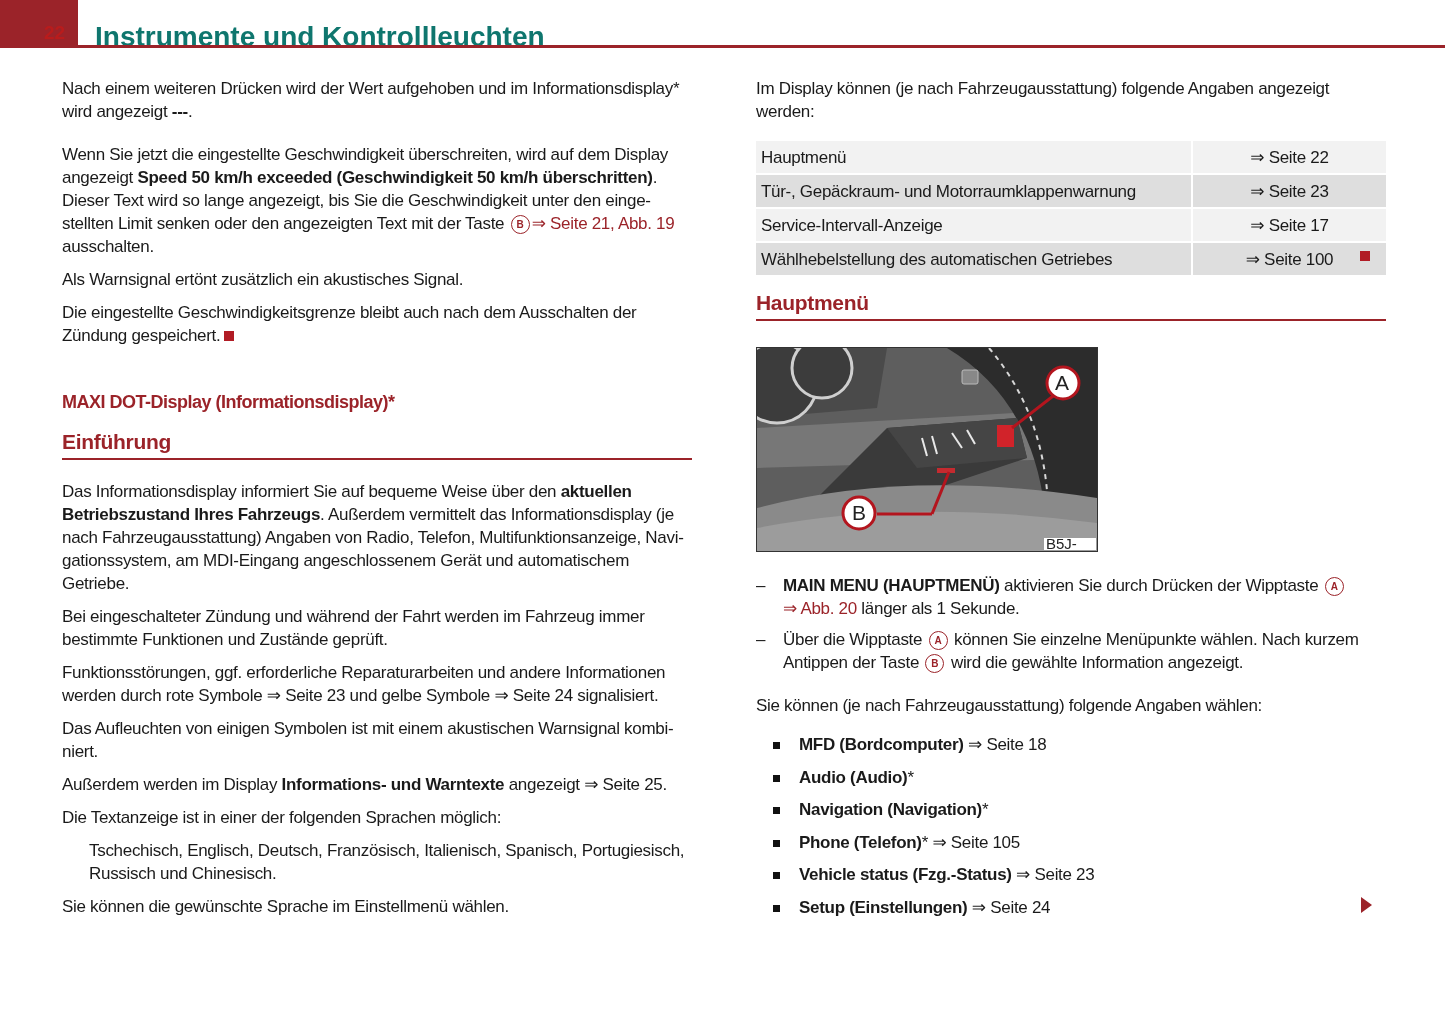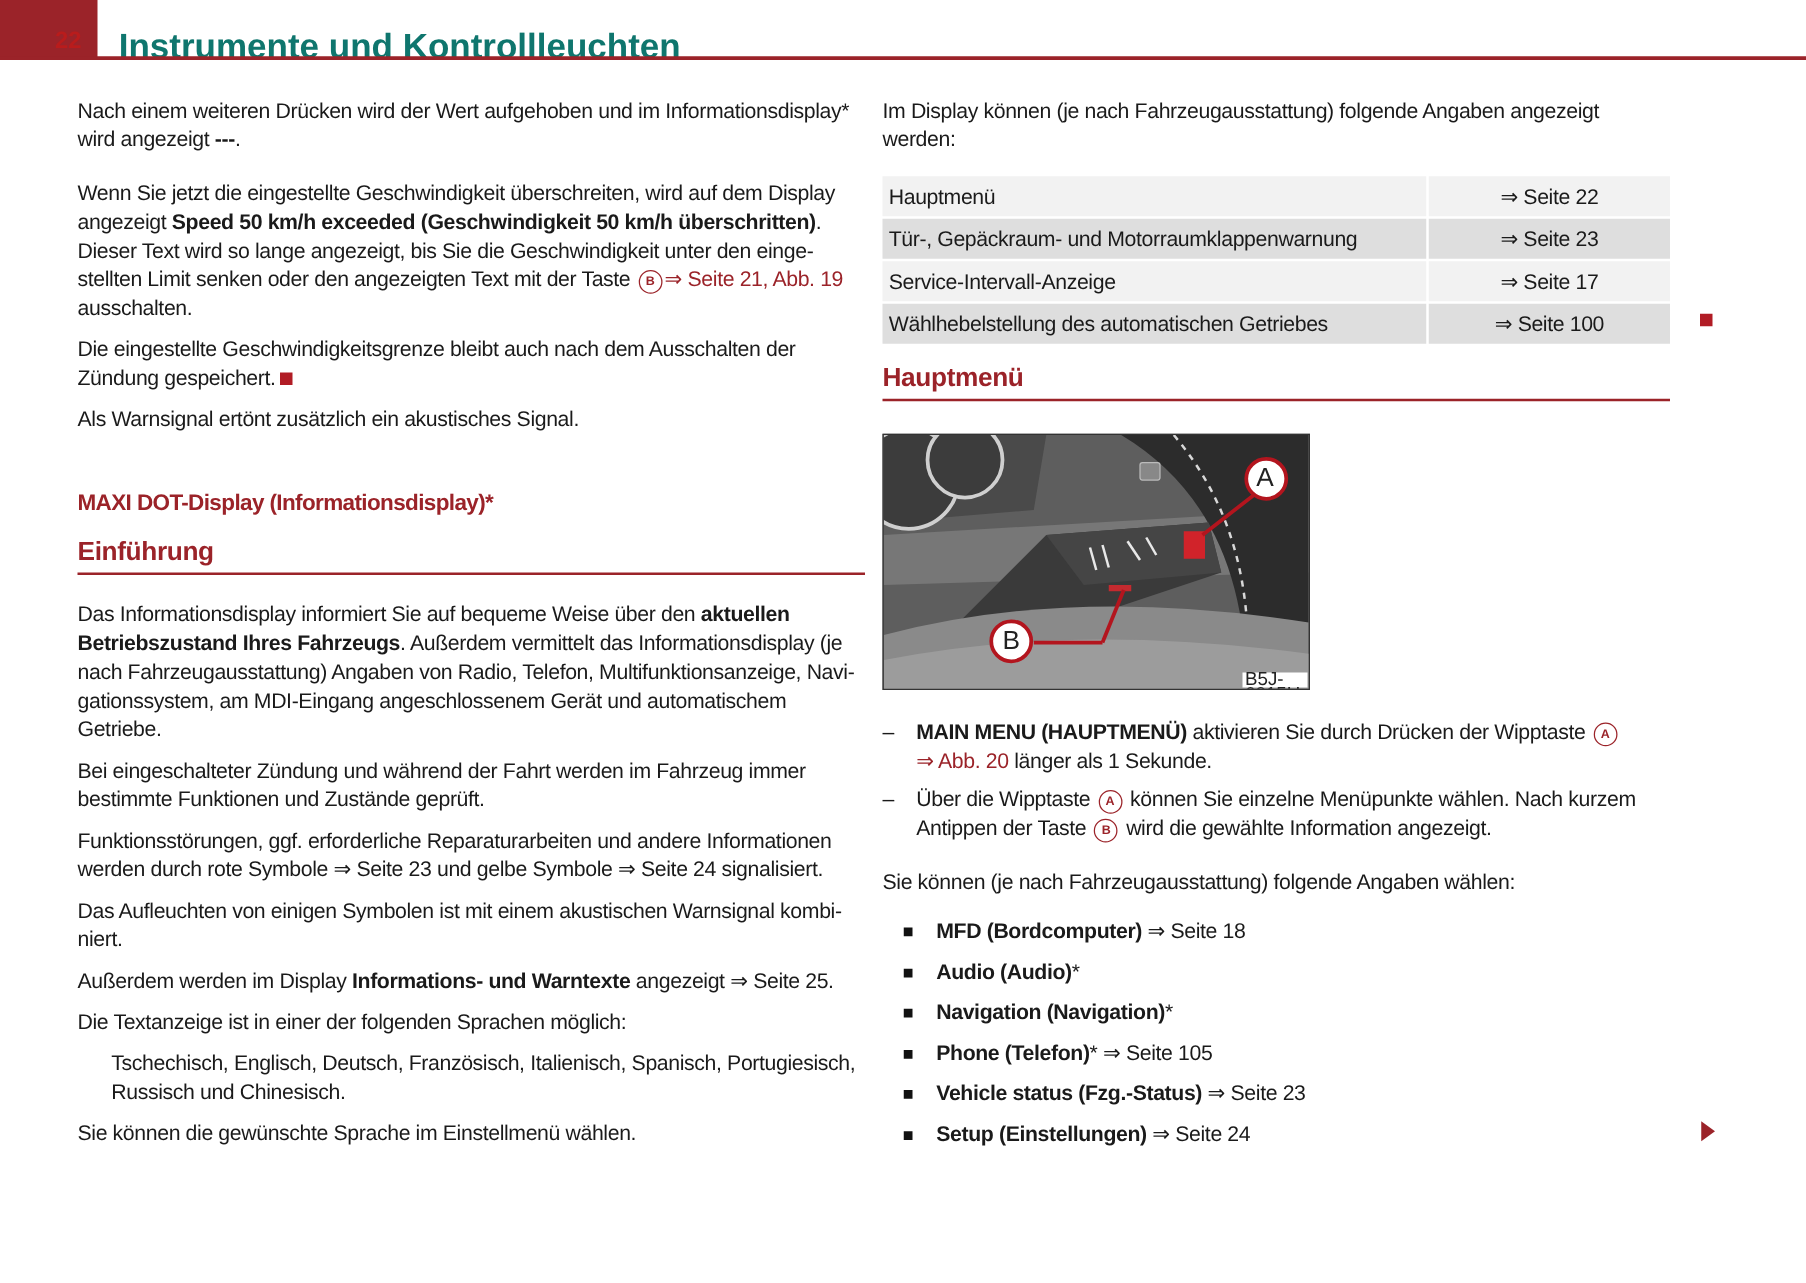--- a/index.html
+++ b/index.html
@@ -5,21 +5,21 @@
   html, body { margin:0; padding:0; background:#ffffff; }
   body { width:1445px; height:1026px; position:relative; overflow:hidden;
          font-family:"Liberation Sans", sans-serif; color:#1a1a1a; }
   .header-bar { position:absolute; left:0; top:0; width:78px; height:46px; background:#9b2329; }
   .page-number { position:absolute; left:44px; top:22px; font-size:19px; font-weight:bold; color:#b91c1c; }
   .header-title { position:absolute; left:95px; top:21px; font-size:28px; font-weight:bold; color:#0f766e; }
   .header-rule { position:absolute; left:0; top:45px; width:1445px; height:3px; background:#9b2329; }
 
   .col { position:absolute; font-size:17px; line-height:23px; letter-spacing:-0.3px; }
   .left { left:62px; top:77px; width:630px; }
-  .right { left:706px; top:77px; width:630px; }
+  .right { left:756px; top:77px; width:630px; }
   p { margin:0 0 10px 0; }
   .gap { margin-top:20px; }
   b { font-weight:bold; }
   .link { color:#9b2329;text-align:right; }
   .circ { display:inline-block; width:17px; height:17px; border:1.5px solid #9b2329; border-radius:50%;
           font-size:10px; line-height:17px; text-align:center; color:#9b2329; font-weight:bold;
           vertical-align:1px; margin:0 2px; letter-spacing:0; }
   .endmark { display:inline-block; width:10px; height:10px; background:#b11c25; margin-left:4px; vertical-align:0; }
 
   .h1 { font-size:18px; font-weight:bold; color:#9b2329; margin:44px 0 16px 0; letter-spacing:-0.5px; }
@@ -51,22 +51,22 @@
 <body>
 
 <div class="header-bar"></div>
 <div class="page-number">22</div>
 <div class="header-title">Instrumente und Kontrollleuchten</div>
 <div class="header-rule"></div>
 
 <div class="col left">
   <p><span>Nach einem weiteren Drücken wird der Wert aufgehoben und im Informationsdis­play* wird angezeigt </span><b>---</b><span>.</span></p>
   <p class="gap"><span>Wenn Sie jetzt die eingestellte Geschwindigkeit überschreiten, wird auf dem Display angezeigt </span><b>Speed 50 km/h exceeded (Geschwindigkeit 50 km/h überschritten)</b><span>. Dieser Text wird so lange angezeigt, bis Sie die Geschwindigkeit unter den einge­stellten Limit senken oder den angezeigten Text mit der Taste </span><span class="circ">B</span><span class="link">⇒ Seite 21, Abb. 19</span><span> ausschalten.</span></p>
+  <p>Als Warnsignal ertönt zusätzlich ein akustisches Signal.</p>
   <p><span>Die eingestellte Geschwindigkeitsgrenze bleibt auch nach dem Ausschalten der Zündung gespeichert.</span><span class="endmark"></span></p>
-  <p>Als Warnsignal ertönt zusätzlich ein akustisches Signal.</p>
 
   <div class="h1">MAXI DOT-Display (Informationsdisplay)*</div>
   <div class="h2">Einführung</div>
 
   <p><span>Das Informationsdisplay informiert Sie auf bequeme Weise über den </span><b>aktuellen Betriebszustand Ihres Fahrzeugs</b><span>. Außerdem vermittelt das Informationsdisplay (je nach Fahrzeugausstattung) Angaben von Radio, Telefon, Multifunktionsanzeige, Navi­gationssystem, am MDI-Eingang angeschlossenem Gerät und automatischem Getriebe.</span></p>
   <p>Bei eingeschalteter Zündung und während der Fahrt werden im Fahrzeug immer bestimmte Funktionen und Zustände geprüft.</p>
   <p>Funktionsstörungen, ggf. erforderliche Reparaturarbeiten und andere Informationen werden durch rote Symbole ⇒ Seite 23 und gelbe Symbole ⇒ Seite 24 signalisiert.</p>
   <p>Das Aufleuchten von einigen Symbolen ist mit einem akustischen Warnsignal kombi­niert.</p>
   <p><span>Außerdem werden im Display </span><b>Informations- und Warntexte</b><span> angezeigt ⇒ Seite 25.</span></p>
   <p>Die Textanzeige ist in einer der folgenden Sprachen möglich:</p>

